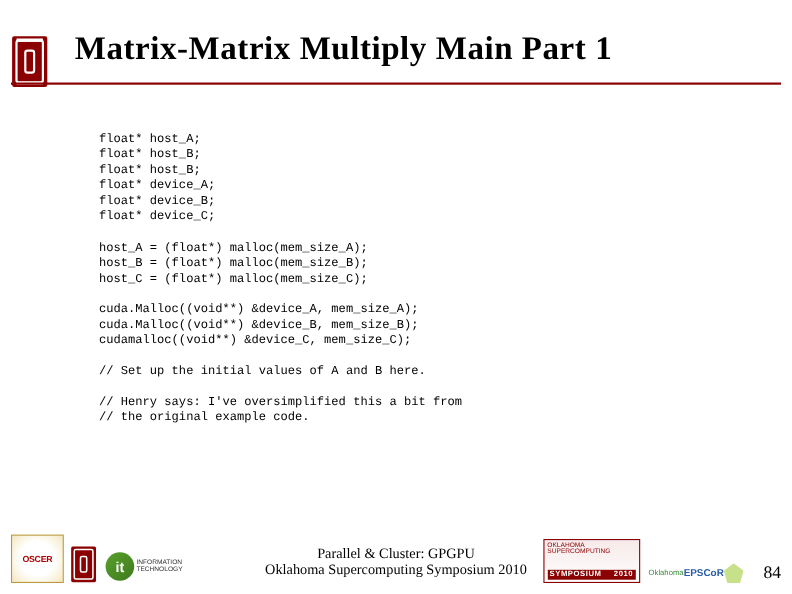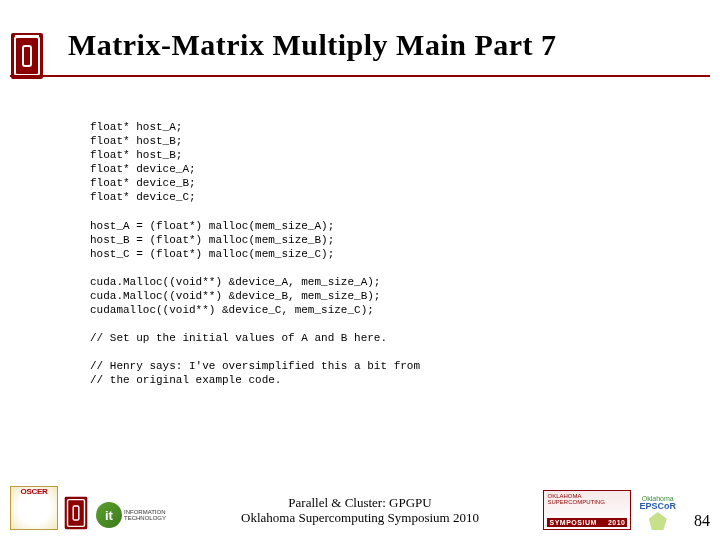--- a/index.html
+++ b/index.html
@@ -74,21 +74,21 @@
     display: inline-flex;
     align-items: center;
     justify-content: center;
   }
   .oscer-badge {
     width: 46px;
     height: 42px;
     display: flex;
     flex-direction: column;
     align-items: center;
-    justify-content: flex-start;
+    justify-content: center;
     border: 1px solid #b89b3a;
     background: radial-gradient(circle, #fff 50%, #f4e7bf 100%);
   }
   .oscer-badge .oscer-text {
     font-family: Arial, sans-serif;
     font-size: 8px;
     font-weight: bold;
     color: #b00000;
     letter-spacing: -0.3px;
   }
@@ -158,21 +158,21 @@
     font-size: 7px;
     font-weight: bold;
     letter-spacing: 0.5px;
     text-align: left;
     padding: 1px 2px;
     display: flex;
     justify-content: space-between;
   }
   .epscor {
     display: flex;
-    flex-direction: column;
+    flex-direction: row;
     align-items: center;
     font-family: Arial, sans-serif;
     font-size: 9px;
     font-weight: bold;
     color: #2a5caa;
   }
   .epscor-ok {
     color: #3a8a3a;
     font-size: 7px;
     font-weight: normal;
@@ -201,21 +201,21 @@
   <div class="ou-logo-top">
     <svg viewBox="0 0 34 48">
       <rect x="1" y="1" width="32" height="46" fill="#8b0000" rx="2"></rect>
       <rect x="5" y="5" width="24" height="38" fill="none" stroke="#fff" stroke-width="2" rx="2"></rect>
       <rect x="13" y="14" width="8" height="20" fill="#8b0000" stroke="#fff" stroke-width="2" rx="2"></rect>
       <rect x="5" y="42" width="24" height="3" fill="#fff"></rect>
       <rect x="5" y="3" width="24" height="3" fill="#fff"></rect>
     </svg>
   </div>
 
-  <div class="title">Matrix-Matrix Multiply Main Part 7</div>
+  <div class="title">Matrix-Matrix Multiply Main Part 1</div>
   <div class="title-rule"></div>
 
   <div class="body">float* host_A;
 float* host_B;
 float* host_B;
 float* device_A;
 float* device_B;
 float* device_C;
 
 host_A = (float*) malloc(mem_size_A);

